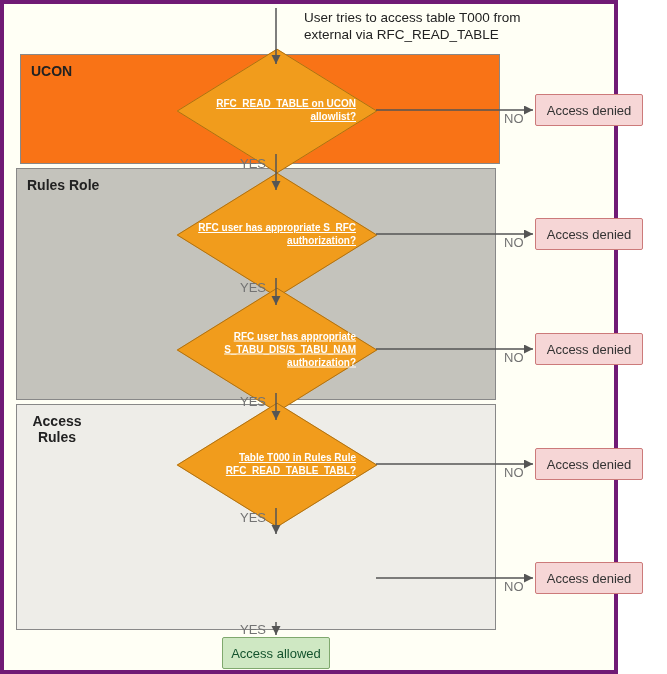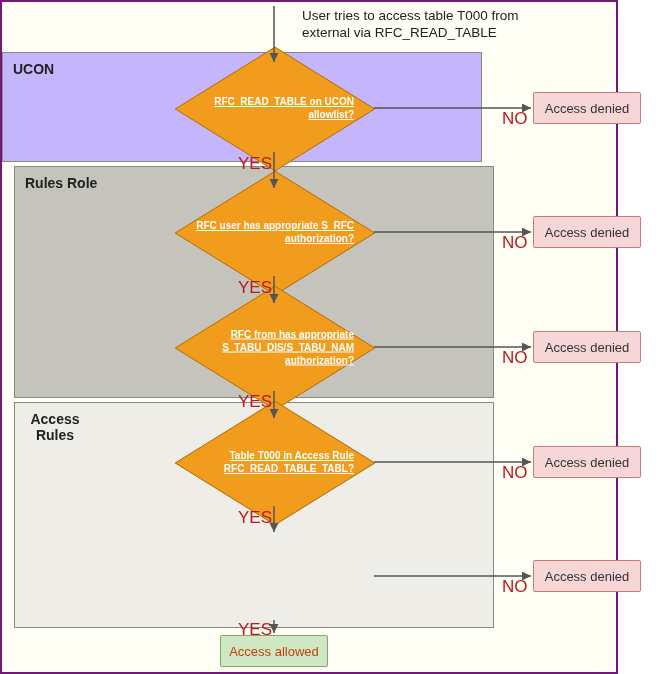--- a/index.html
+++ b/index.html
@@ -6,21 +6,21 @@
     margin: 0;
     padding: 0;
     font-family: Arial, sans-serif;
     background: #fff;
   }
   .canvas {
     position: relative;
     width: 618px;
     height: 674px;
     box-sizing: border-box;
-    border: 2px solid #701a75;
+    border: 4px solid #701a75;
     background: #fffff5;
   }
   .section {
     position: absolute;
     border: 1px solid #888;
     box-sizing: border-box;
   }
   .section-label {
     position: absolute;
     left: 10px;
@@ -72,26 +72,26 @@
     box-sizing: border-box;
   }
   .denied {
     background: #f6d6d6;
     border: 1px solid #cc7a7a;
     color: #333;
   }
   .allowed {
     background: #cfe8c3;
     border: 1px solid #7fa86d;
-    color: #c2410c;
+    color: #14532d;
   }
   .edge-label {
     position: absolute;
-    font-size: 17px;
-    color: #b91c1c;
+    font-size: 13px;
+    color: #737373;
   }
   .header-text {
     position: absolute;
     font-size: 13.5px;
     color: #222;
     line-height: 1.25;
   }
   svg.arrows {
     position: absolute;
     top: 0; left: 0;
@@ -100,46 +100,46 @@
     pointer-events: none;
   }
 </style>
 </head>
 <body>
 
 <div class="canvas">
 
   <div class="header-text" style="left:300px; top:6px; width:260px;">User tries to access table T000 from external via RFC_READ_TABLE</div>
 
-  <div class="section" style="left:0; top:50px; width:480px; height:110px; background:#c4b5fd;">
+  <div class="section" style="left:16px; top:50px; width:480px; height:110px; background:#f97316;">
     <div class="section-label">UCON</div>
   </div>
 
   <div class="section" style="left:12px; top:164px; width:480px; height:232px; background:#c4c3bc;">
     <div class="section-label">Rules Role</div>
   </div>
 
   <div class="section" style="left:12px; top:400px; width:480px; height:226px; background:#eeede8;text-align:center;">
     <div class="section-label" style="width:60px;">Access Rules</div>
   </div>
 
   <div class="diamond" style="left:172px; top:66px;">
     <div class="diamond-text">RFC_READ_TABLE on UCON allowlist?</div>
   </div>
 
   <div class="diamond" style="left:172px; top:190px;">
     <div class="diamond-text">RFC user has appropriate S_RFC authorization?</div>
   </div>
 
   <div class="diamond" style="left:172px; top:305px;">
-    <div class="diamond-text">RFC from has appropriate S_TABU_DIS/S_TABU_NAM authorization?</div>
+    <div class="diamond-text">RFC user has appropriate S_TABU_DIS/S_TABU_NAM authorization?</div>
   </div>
 
   <div class="diamond" style="left:172px; top:420px;">
-    <div class="diamond-text">Table T000 in Access Rule RFC_READ_TABLE_TABL?</div>
+    <div class="diamond-text">Table T000 in Rules Rule RFC_READ_TABLE_TABL?</div>
   </div>
 
 
   <div class="result-box denied" style="left:531px; top:90px;">
     <span>Access denied</span>
   </div>
   <div class="result-box denied" style="left:531px; top:214px;">
     <span>Access denied</span>
   </div>
   <div class="result-box denied" style="left:531px; top:329px;">

